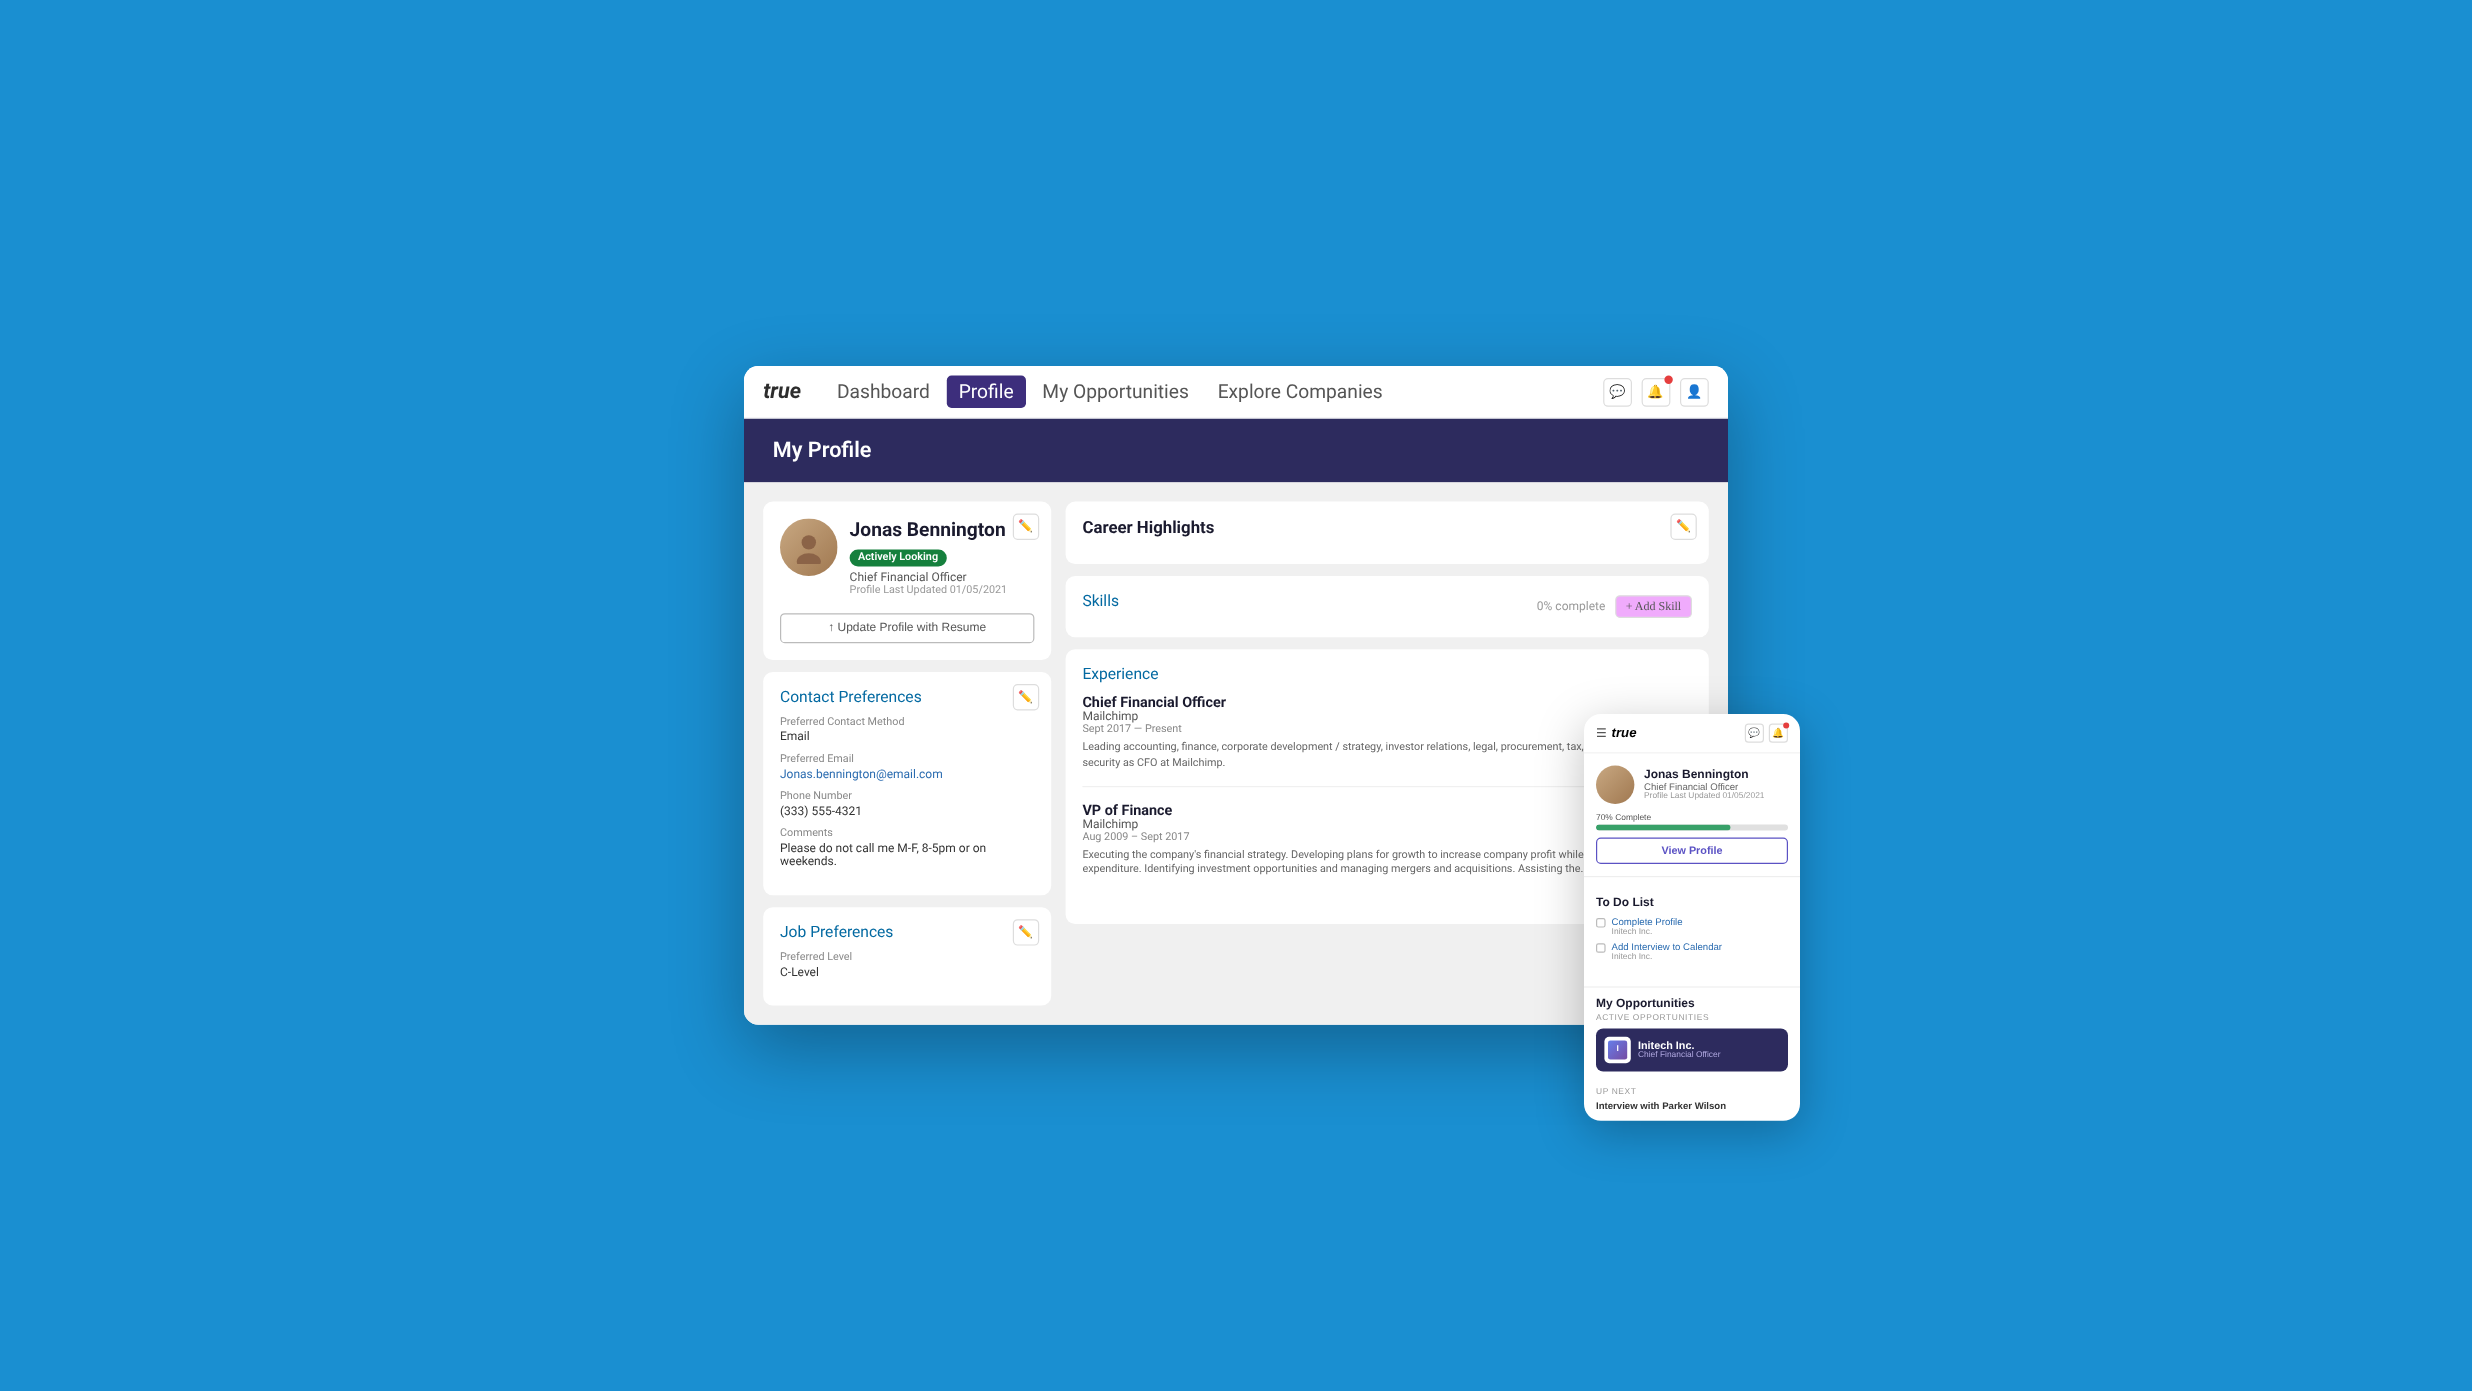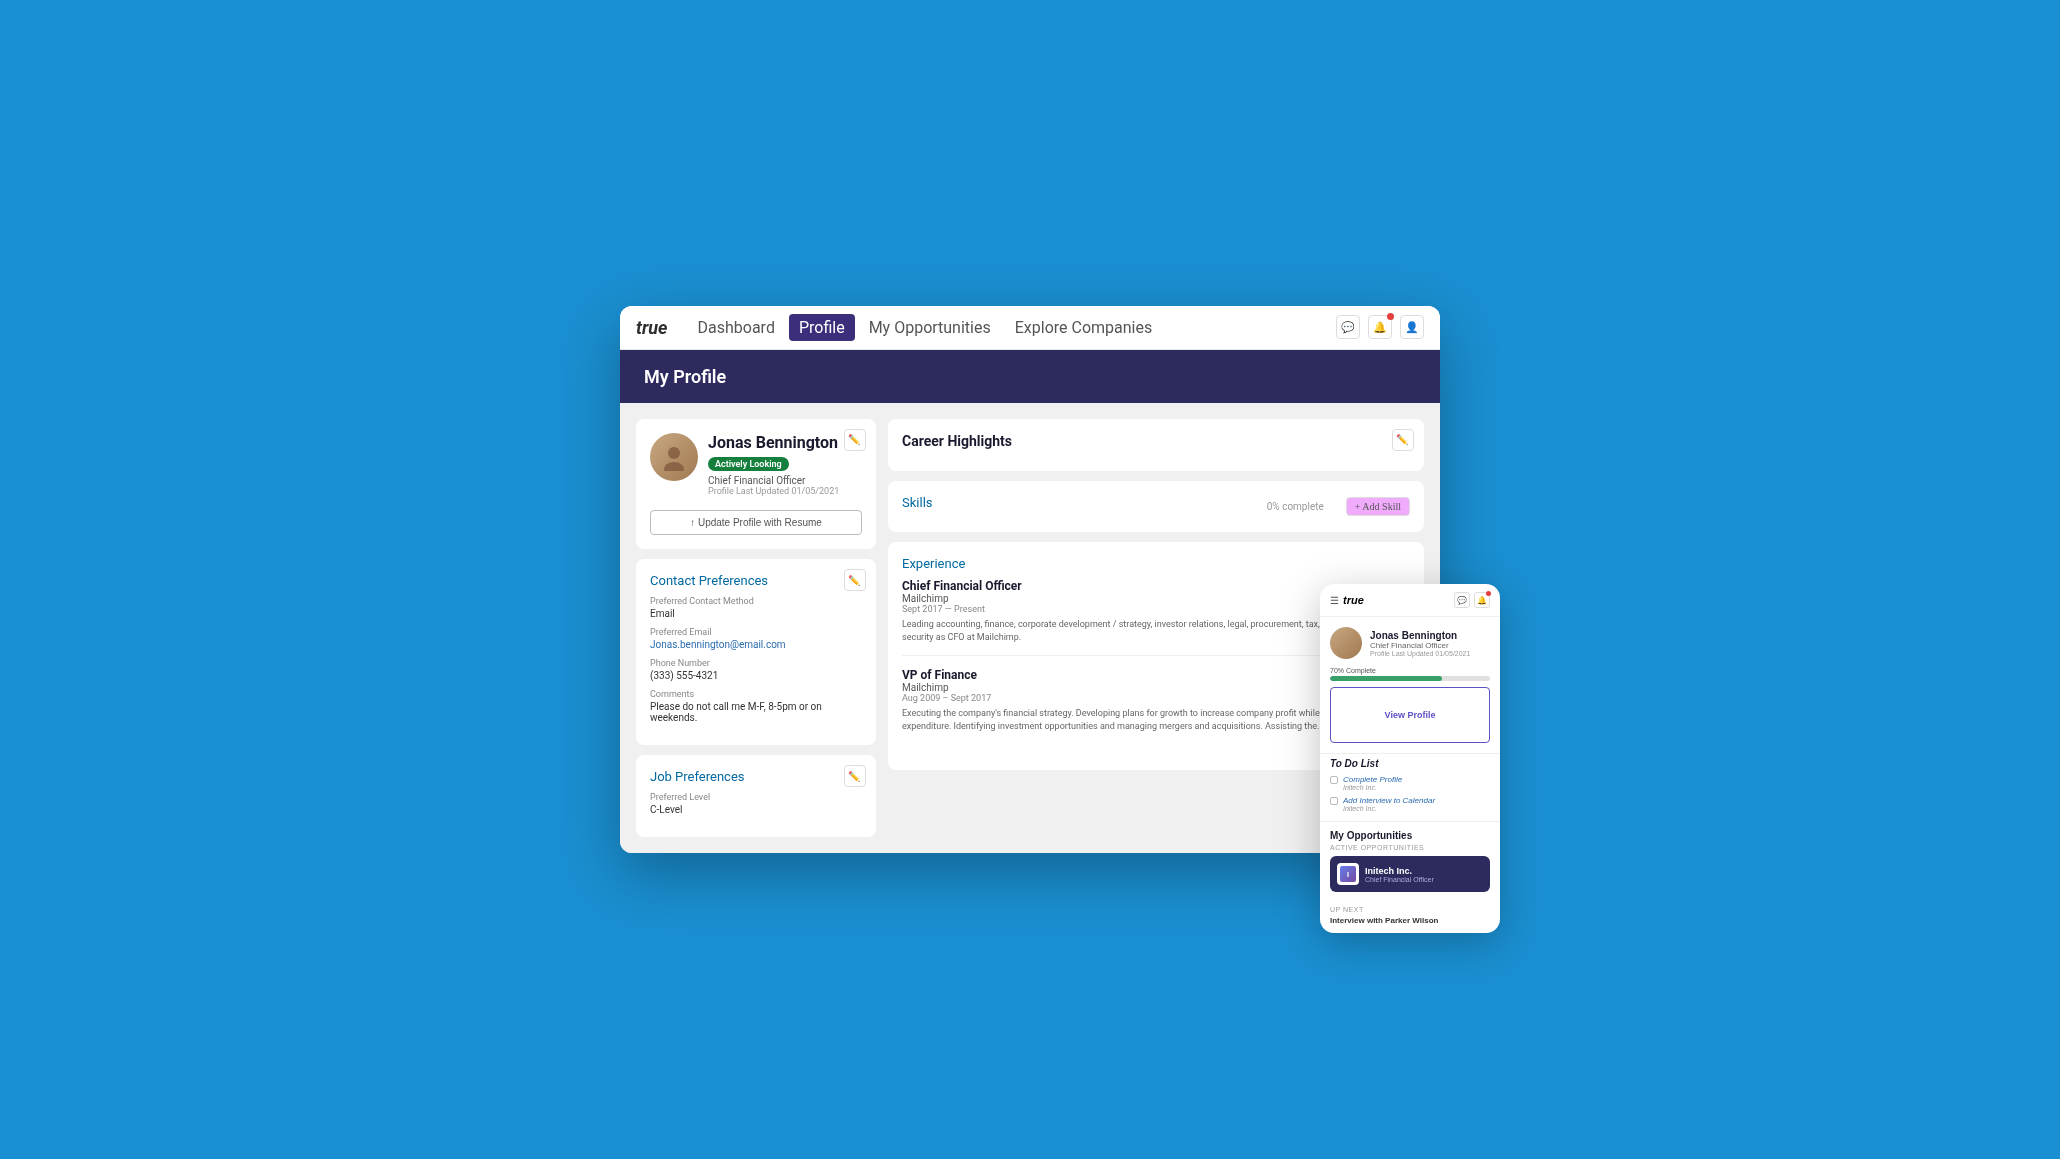--- a/index.html
+++ b/index.html
@@ -374,34 +374,33 @@
       overflow: hidden;
       margin-bottom: 6px;
     }
     .progress-fill {
       height: 100%;
       background: #38a169;
       border-radius: 3px;
     }
     .view-profile-btn {
       width: 100%;
-      padding: 22px;
+      padding: 5px;
       background: #fff;
       border: 1px solid #5b52c4;
       border-radius: 4px;
       font-size: 9px;
       color: #5b52c4;
       cursor: pointer;
       text-align: center;
       font-weight: 600;
     }
     .todo-section {
-      padding: 4px 10px;
+      padding: 16px 10px;
       border-top: 1px solid #eee;
-      font-style: italic;
     }
     .todo-title {
       font-size: 10px;
       font-weight: 700;
       color: #1a1a2e;
       margin-bottom: 6px;
     }
     .todo-item {
       display: flex;
       align-items: flex-start;
@@ -600,21 +599,21 @@
       <div class="right-col">
 
         <div class="card career-card">
           <div class="card-edit-btn">✏️</div>
           <h3>Career Highlights</h3>
         </div>
 
         <div class="card">
           <div class="skills-header">
             <div class="section-title">Skills</div>
-            <div style="display:flex;align-items:center;gap:22px;">
+            <div style="display:flex;align-items:center;gap:8px;">
               <span class="complete-pct">0% complete</span>
               <button class="add-skill-btn">+ Add Skill</button>
             </div>
           </div>
         </div>
 
         <div class="card">
           <div class="section-title">Experience</div>
           <div class="exp-item">
             <div class="exp-title">Chief Financial Officer</div>

